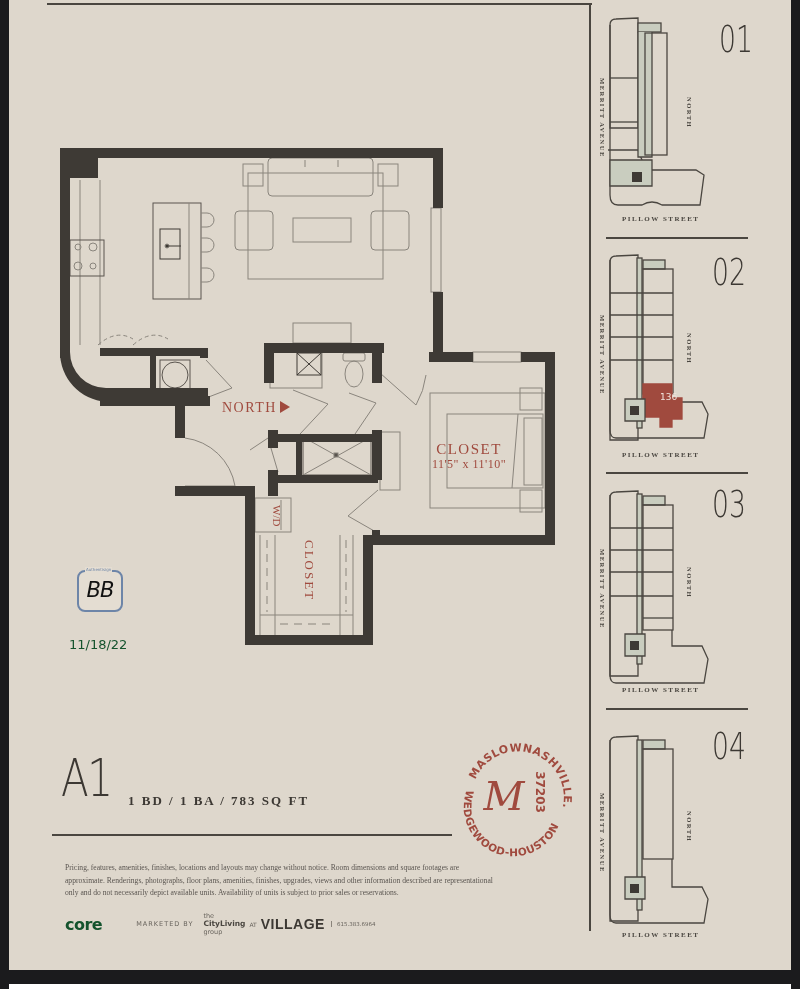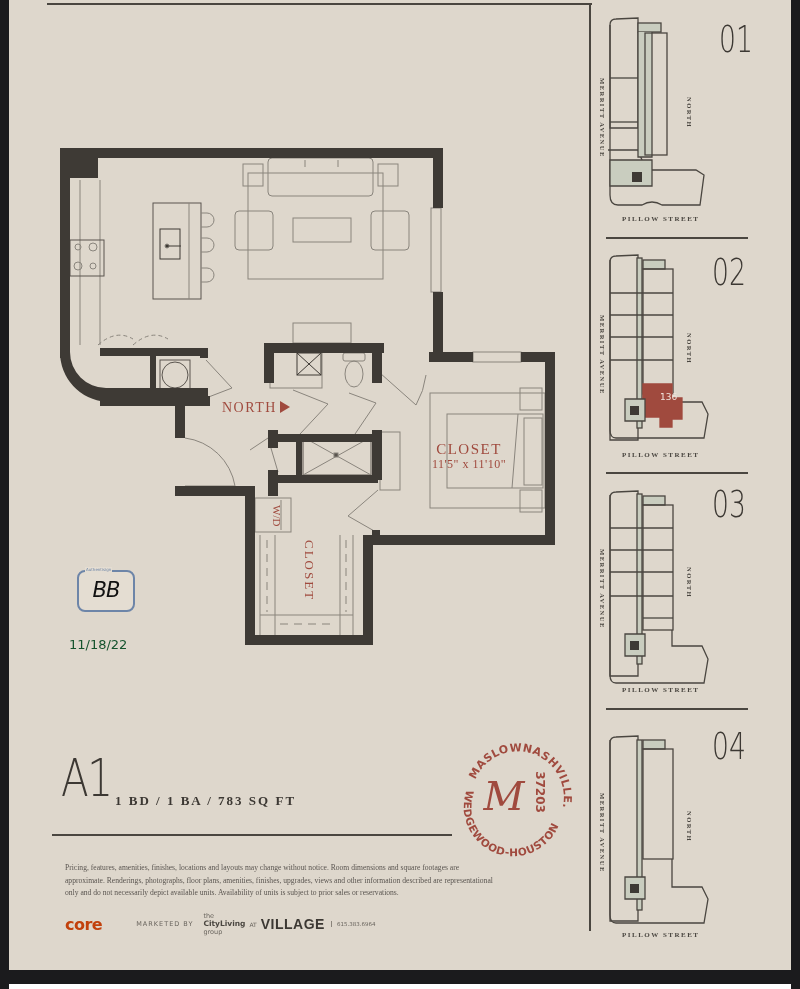--- a/index.html
+++ b/index.html
@@ -9,30 +9,30 @@
   .top-rule { position:absolute; left:38px; top:3px; width:545px; height:2px; background:#4a4640; }
   .vrule { position:absolute; left:580px; top:3px; width:2px; height:928px; background:#4a4640; }
   .plan-svg { position:absolute; left:0; top:0; }
   .room-label { position:absolute; color:#a04a3e; font-family:"Liberation Serif", serif; text-align:center; letter-spacing:1.5px; }
   .room-label .name { font-size:15px; font-weight:normal; }
   .room-label .dims { font-size:12px; letter-spacing:0.5px; margin-top:-1px; }
   .bath-label { position:absolute; left:213px; top:400px; color:#a04a3e; font-family:"Liberation Serif", serif; font-size:14px; letter-spacing:1.5px; }
   .bath-arrow { display:inline-block; width:0; height:0; border-top:6px solid transparent; border-bottom:6px solid transparent; border-left:10px solid #a04a3e; vertical-align:middle; margin-left:3px; margin-top:-3px; }
   .closet-label { position:absolute; left:292px; top:540px; color:#a04a3e; font-family:"Liberation Serif", serif; font-size:13px; letter-spacing:2px; writing-mode:vertical-rl; }
   .wd-label { position:absolute; left:262px; top:505px; color:#a04a3e; font-family:"Liberation Serif", serif; font-size:11px; writing-mode:vertical-rl; }
-  .badge { position:absolute; left:68px; top:570px; width:58px; height:42px; border:2px solid #6d85a8; border-radius:8px; box-sizing:border-box; background:#e4ddd2; }
+  .badge { position:absolute; left:68px; top:570px; width:46px; height:42px; border:2px solid #6d85a8; border-radius:8px; box-sizing:border-box; background:#e4ddd2; }
   .badge-top { position:absolute; top:-5px; left:6px; font-size:4px; color:#6d85a8; font-family:"DejaVu Sans", sans-serif; background:#e4ddd2; padding:0 1px; }
   .badge-text { position:absolute; left:0; right:0; top:6px; text-align:center; font-size:21px; font-style:italic; font-family:"DejaVu Sans", sans-serif; color:#111; letter-spacing:-1px; }
   .date { position:absolute; left:60px; top:637px; font-family:"DejaVu Sans", sans-serif; font-size:13px; color:#14532d; }
   .unit-code { position:absolute; left:52px; top:752px; font-family:"DejaVu Sans", sans-serif; font-weight:200; font-size:52px; color:#3c3833; letter-spacing:-2px; transform:scaleX(0.78); transform-origin:left top; line-height:1; }
-  .unit-specs { position:absolute; left:106px; top:793px; font-family:"Liberation Serif", serif; font-size:13px; font-weight:bold; color:#3c3833; letter-spacing:2px; }
+  .unit-specs { position:absolute; left:119px; top:793px; font-family:"Liberation Serif", serif; font-size:13px; font-weight:bold; color:#3c3833; letter-spacing:2px; }
   .specs-rule { position:absolute; left:43px; top:834px; width:400px; height:2px; background:#4a4640; }
   .disclaimer { position:absolute; left:56px; top:862px; width:430px; font-family:"Liberation Serif", serif; font-size:7.6px; color:#5a5550; line-height:12.5px; }
   .footer { position:absolute; left:56px; top:912px; height:24px; display:flex; align-items:center; }
-  .core-logo { font-family:"DejaVu Sans", sans-serif; font-weight:bold; font-size:16px; color:#c2410c; letter-spacing:-0.5px; }
+  .core-logo { font-family:"DejaVu Sans", sans-serif; font-weight:bold; font-size:16px; color:#14532d; letter-spacing:-0.5px; }
   .marketed { margin-left:34px; font-family:"DejaVu Sans", sans-serif; font-size:6.5px; color:#6a655e; letter-spacing:1px; }
   .cityliving { margin-left:10px; position:relative; font-family:"DejaVu Sans", sans-serif; font-size:6.5px; color:#6a655e; line-height:8px; }
   .cityliving b { color:#4a4640; font-size:7.5px; }
   .at { margin-left:4px; font-family:"DejaVu Sans", sans-serif; font-size:6px; color:#6a655e; }
   .village { margin-left:4px; font-family:Liberation Sans, sans-serif; font-weight:bold; font-size:14px; color:#3c3833; letter-spacing:0.5px; }
   .phone { margin-left:6px; padding-left:5px; border-left:1px solid #8a847b; font-family:"DejaVu Sans", sans-serif; font-size:5.5px; color:#6a655e; }
   .stamp { position:absolute; left:445px; top:732px; width:125px; height:125px; }
   .site-rule { position:absolute; left:597px; width:142px; height:2px; background:#4a4640; }
   .floor-num { position:absolute; font-family:"DejaVu Sans", sans-serif; font-weight:200; font-size:38px; color:#3c3833; transform:scaleX(0.7); transform-origin:left top; line-height:1; }
   .street-bottom { position:absolute; font-family:"Liberation Serif", serif; font-size:7px; color:#4a4640; letter-spacing:1.5px; font-weight:bold; }

